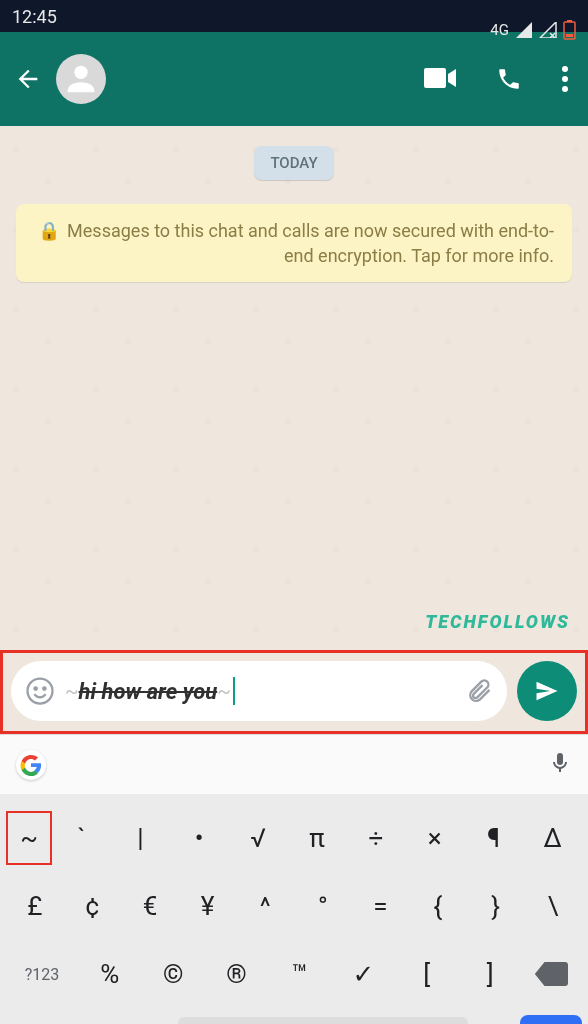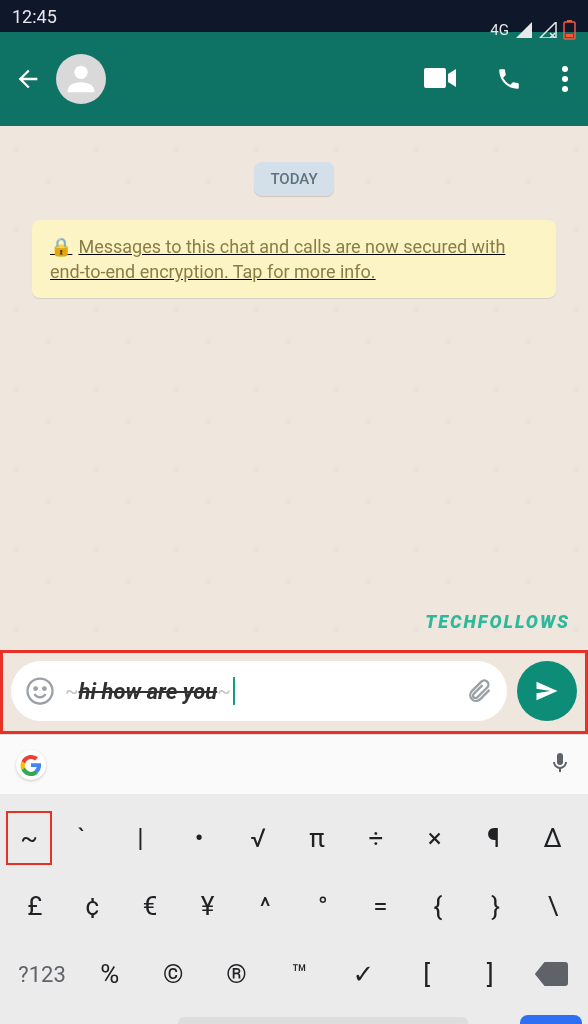--- a/index.html
+++ b/index.html
@@ -57,41 +57,40 @@
     .header-actions svg { fill: white; }
     
     
     .chat-area {
       height: 524px;
       background: #efe7de;
       background-image:
         radial-gradient(circle at 20% 30%, rgba(200,190,175,0.12) 3px, transparent 3px),
         radial-gradient(circle at 60% 70%, rgba(200,190,175,0.12) 3px, transparent 3px);
       background-size: 80px 80px;
-      padding: 28px;
+      padding: 12px;
       position: relative;
-      text-decoration: underline;
     }
     .date-chip {
       background: #d3e0ea;
       color: #61727b;
       font-size: 15px;
       font-weight: 500;
       padding: 8px 16px;
       border-radius: 8px;
       display: inline-block;
       box-shadow: 0 1px 1px rgba(0,0,0,.15);
     }
     .date-wrap { text-align: center; margin: 8px 0 24px; }
     .encryption-notice {
       background: #fdf4c5;
       color: #8a7d46;
       padding: 14px 18px;
       border-radius: 8px;
-      text-align: left;
+      text-align: right;
       font-size: 18px;
       line-height: 1.4;
       box-shadow: 0 1px 1px rgba(0,0,0,.1);
       margin: 0 4px;
     }
     .encryption-notice .lock { margin-right: 6px; }
     .watermark {
       position: absolute;
       right: 18px;
       bottom: 18px;
@@ -199,21 +198,21 @@
       display: flex;
       align-items: center;
       justify-content: center;
       height: 54px;
     }
     .kb-key.highlighted {
       border: 2px solid #e73127;
       flex: 0 0 46px;
     }
     .kb-special {
-      font-size: 22px;
+      font-size: 16px;
       color: #5f6368;
     }
     .kb-backspace svg { fill: #5f6368; stroke: #5f6368; }
     .kb-bottom {
       display: flex;
       align-items: center;
       height: 62px;
       gap: 4px;
     }
     .kb-bottom .kb-key { font-size: 18px; }

